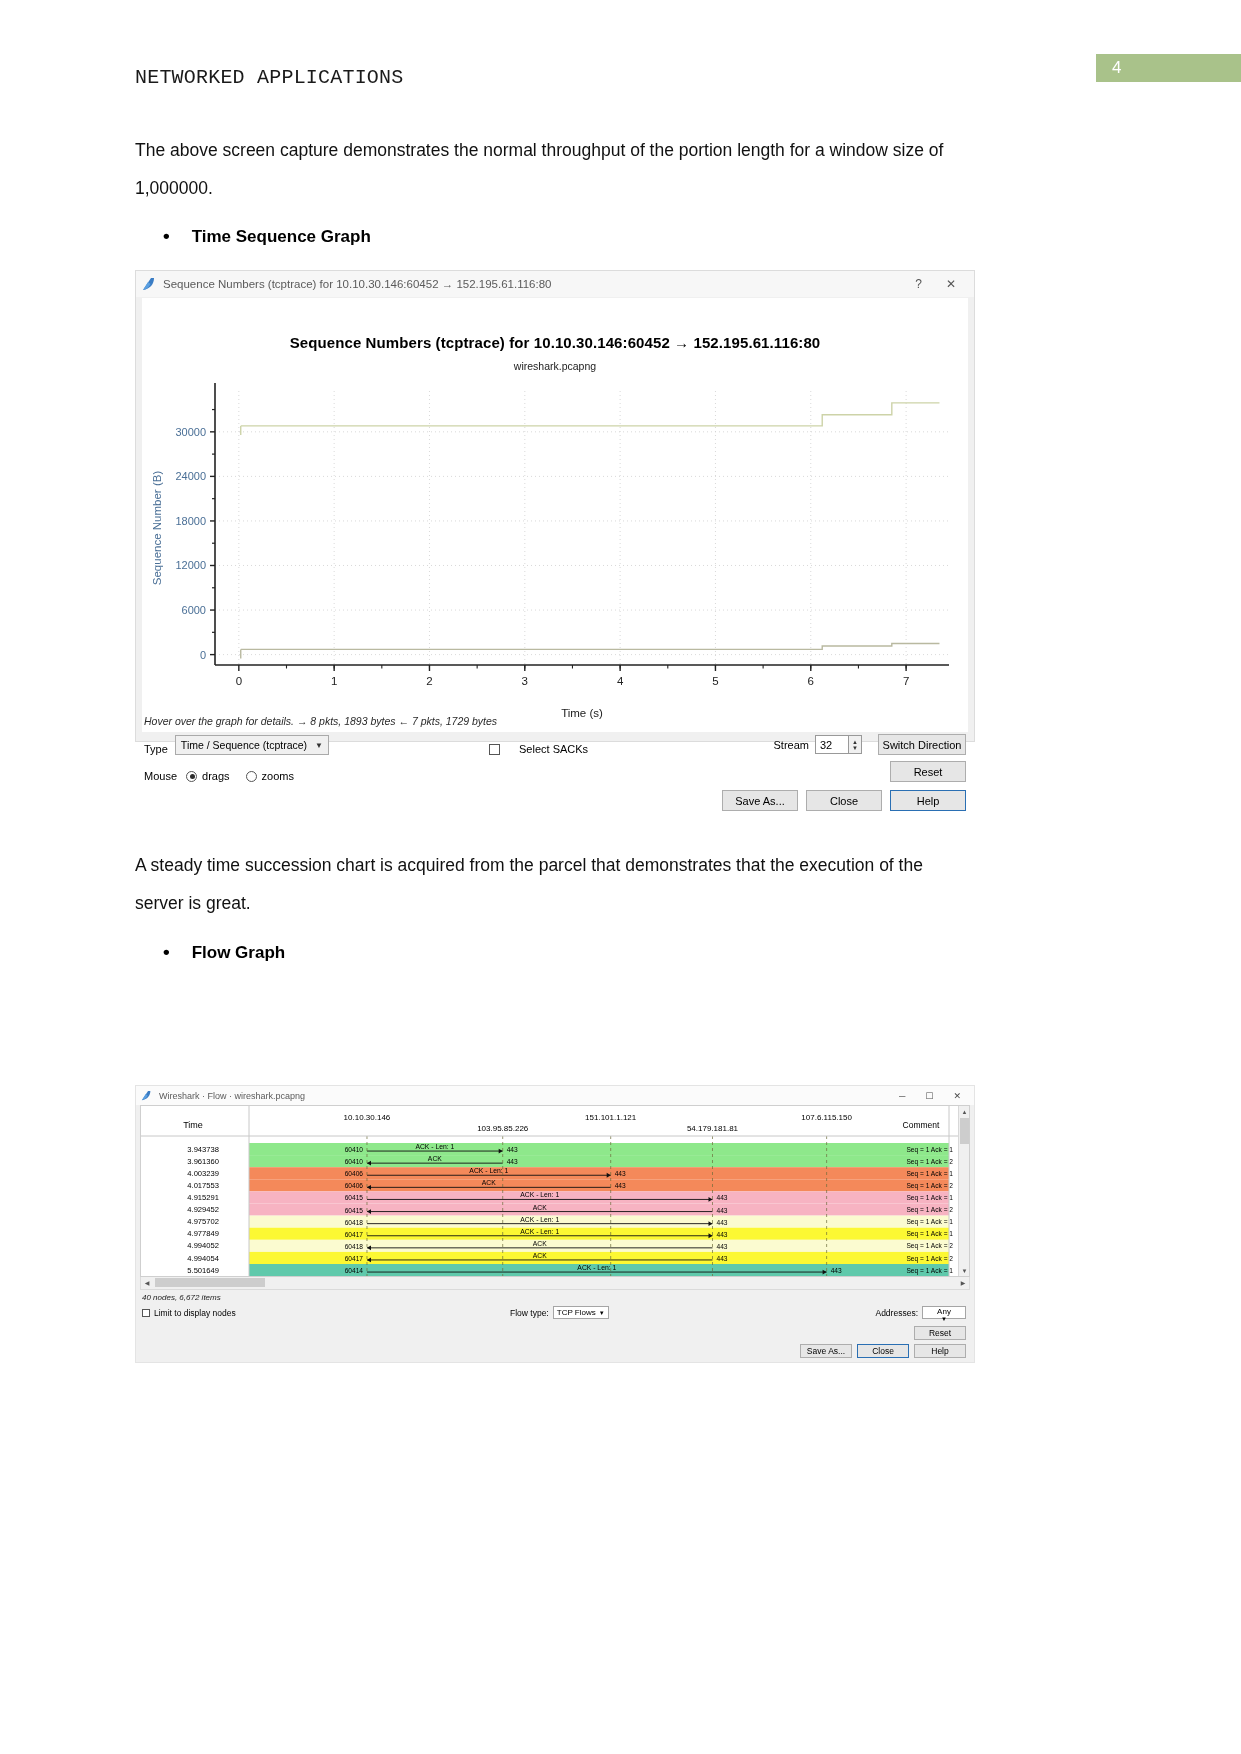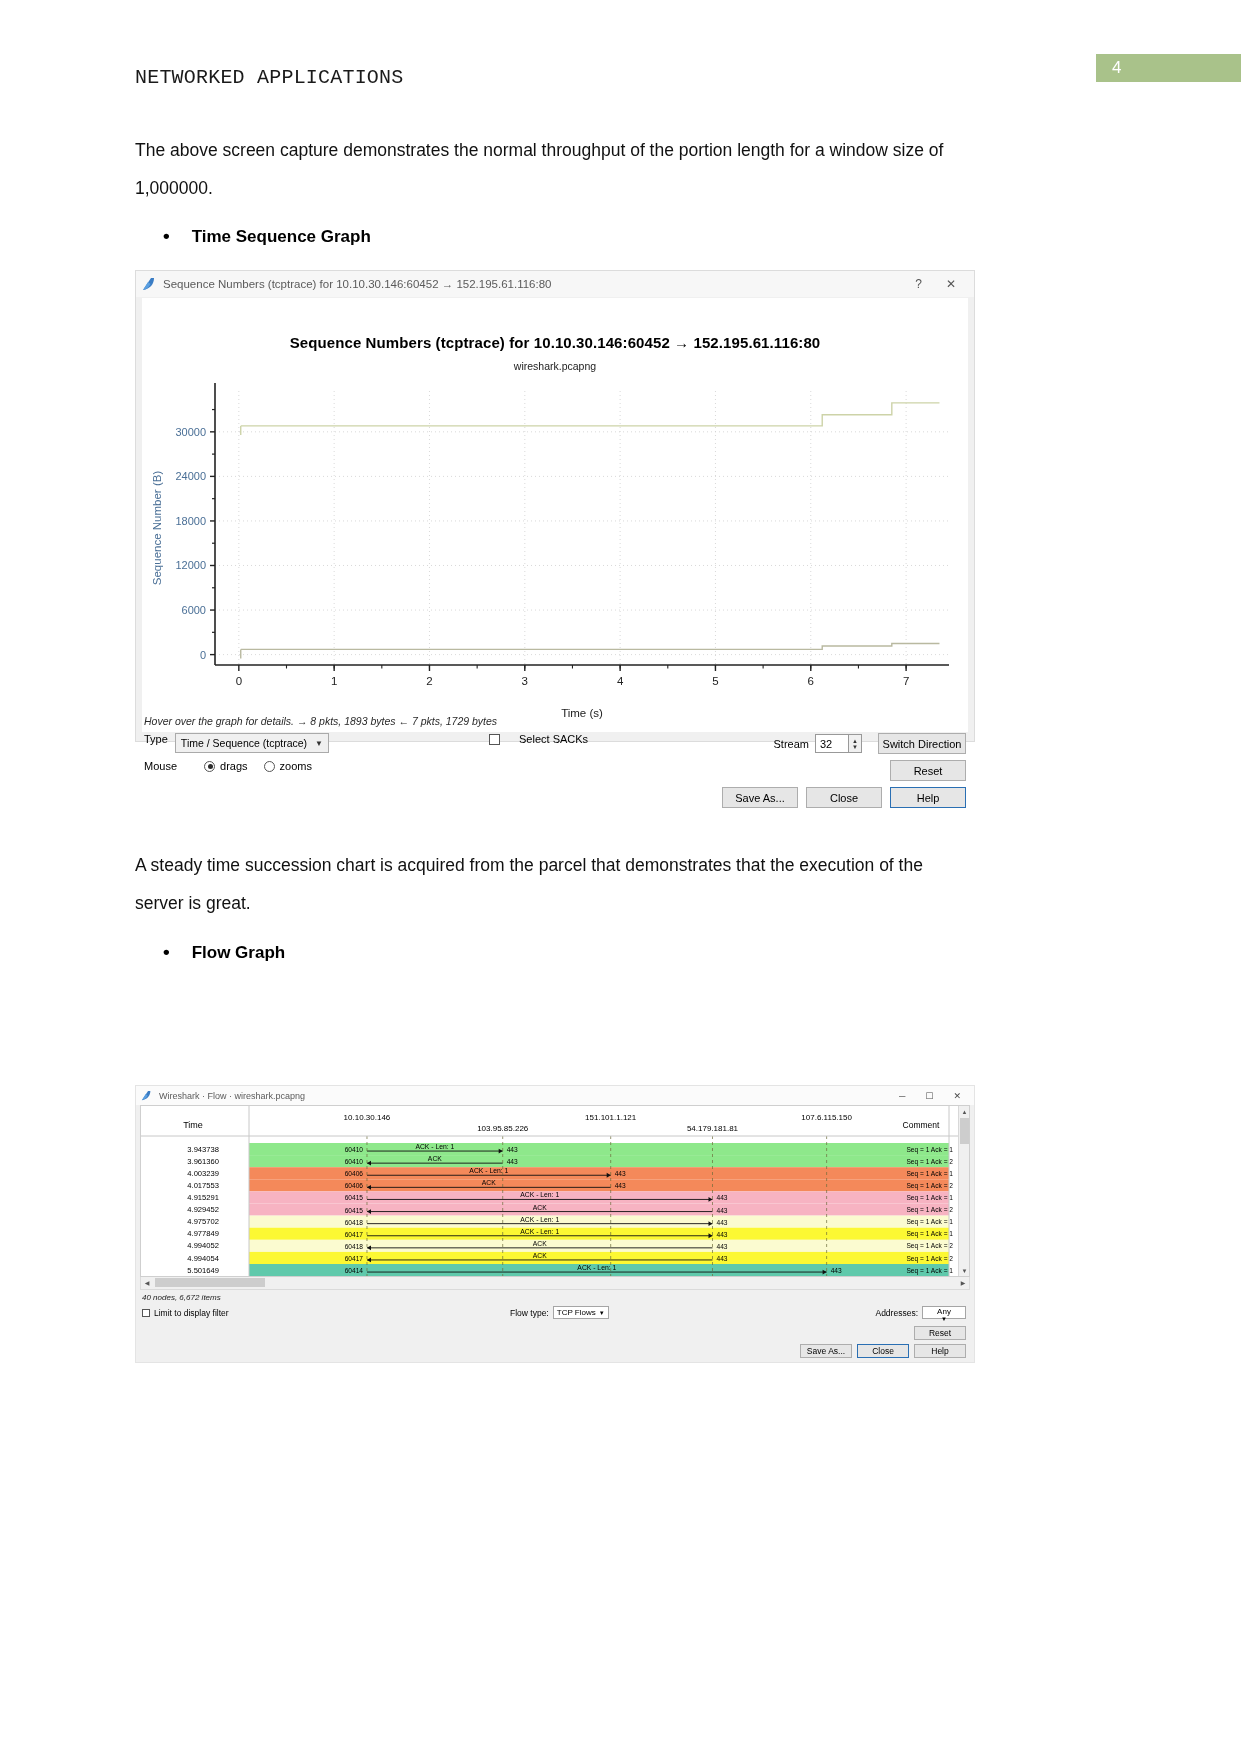--- a/index.html
+++ b/index.html
@@ -69,21 +69,21 @@
   .plot-wrap { position:absolute; left:0; top:0; width:100%; height:100%; }
   .plot-wrap svg { display:block; }
 
   
   .hint-row {
     position:absolute; left:0; top:440px; width:100%; height:20px;
     font-style:italic; font-size:10.5px; color:#2a2a2a; padding-left:8px;
     display:flex; align-items:center;
   }
   
-  .ctl-row { position:absolute; left:0; width:100%; display:flex; align-items:flex-start; }
+  .ctl-row { position:absolute; left:0; width:100%; display:flex; align-items:flex-end; }
   #ctlrow1 { top:462px; height:22px; }
   #ctlrow2 { top:489px; height:22px; }
   #ctlrow3 { top:516px; height:24px; }
   .lbl { font-size:11px; color:#000; }
   .combo {
     border:1px solid #aaa; background:#f0f0f0; height:20px; min-width:152px;
     display:flex; align-items:center; justify-content:space-between;
     padding:0 5px; font-size:10.5px; margin-left:7px;
   }
   .combo .caret { font-size:8px; color:#333; margin-left:8px;}
@@ -292,21 +292,21 @@
         <span>▼</span>
       </div>
       <div class="btn" style="margin-left:16px; min-width:88px;">
         <span>Switch Direction</span>
       </div>
     </div>
   </div>
 
   <div class="ctl-row" id="ctlrow2">
     <span class="lbl" style="margin-left:8px;">Mouse</span>
-    <div style="margin-left:27px; display:flex; align-items:center;">
+    <div style="margin-left:9px; display:flex; align-items:center;">
       <span class="radio on"></span>
       <span class="lbl">drags</span>
     </div>
     <div style="margin-left:16px; display:flex; align-items:center;">
       <span class="radio"></span>
       <span class="lbl">zooms</span>
     </div>
     <div style="margin-left:auto; padding-right:8px;">
       <div class="btn">
         <span>Reset</span>
@@ -530,21 +530,21 @@
   <div class="scroll-h-row">
     <div class="arrow" style="left:0;">◀</div>
     <div class="thumb"></div>
     <div class="arrow" style="right:0;">▶</div>
   </div>
 
   <div class="nodes-line">40 nodes, 6,672 items</div>
 
   <div class="w2-row" style="left:6px; top:222px;">
     <span class="w2-chk"></span>
-    <span class="w2-lbl">Limit to display filter</span>
+    <span class="w2-lbl">Limit to display nodes</span>
   </div>
 
   <div class="w2-row" style="left:374px; top:220px;">
     <span class="w2-lbl">Flow type:</span>
     <div class="w2-combo">
       <span>TCP Flows</span>
       <span style="font-size:6px;">▼</span>
     </div>
   </div>
 

